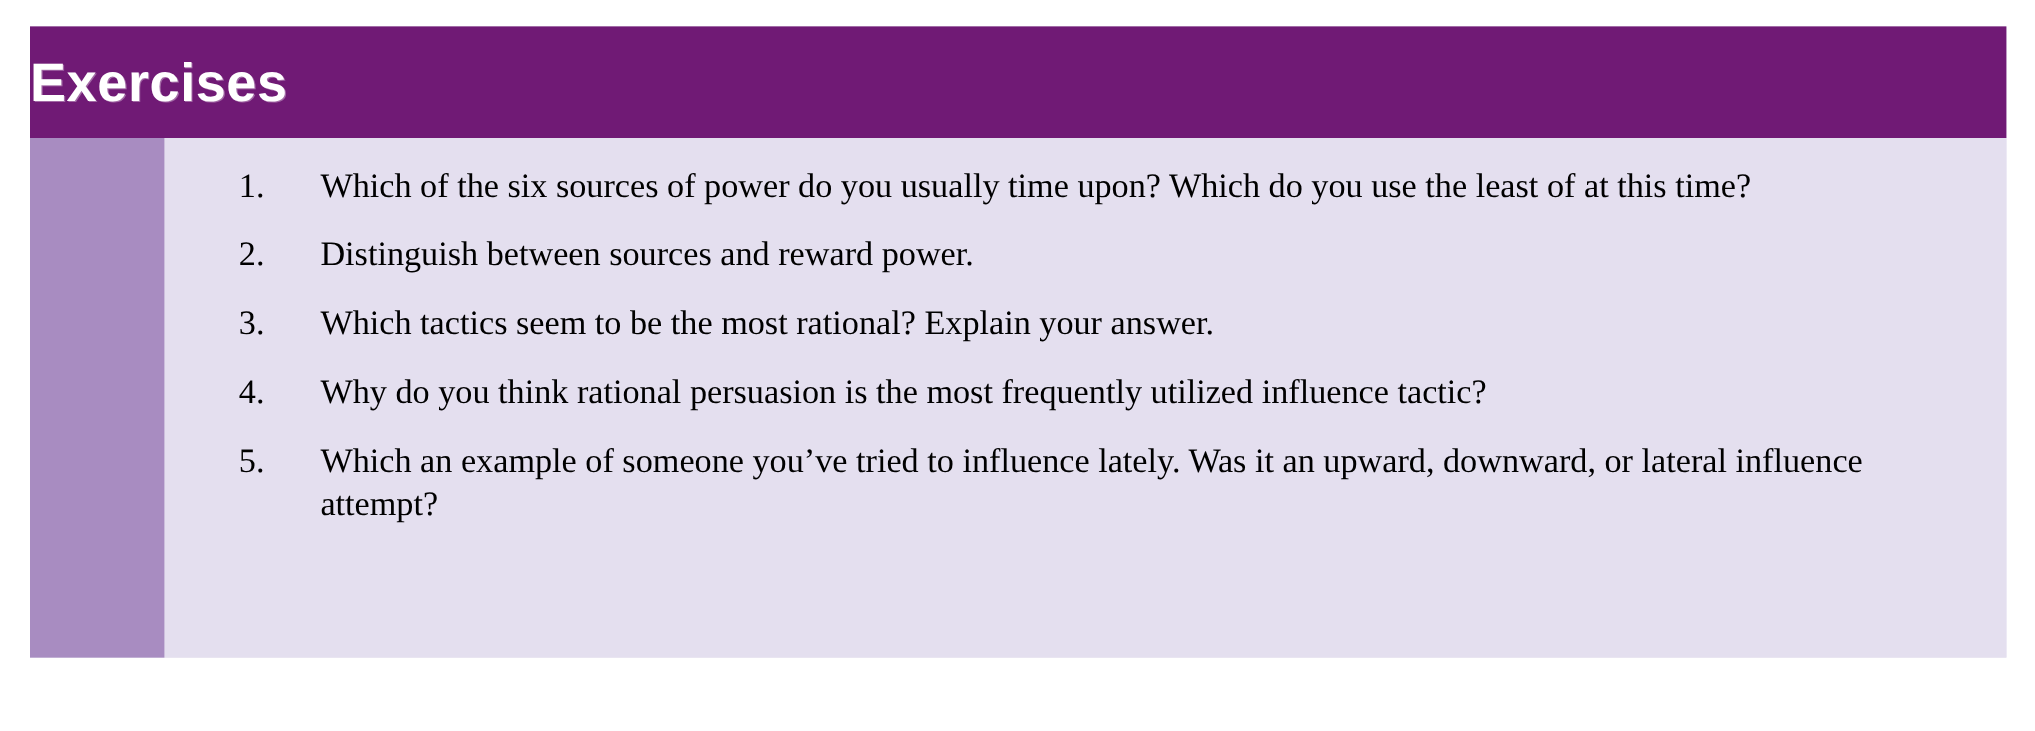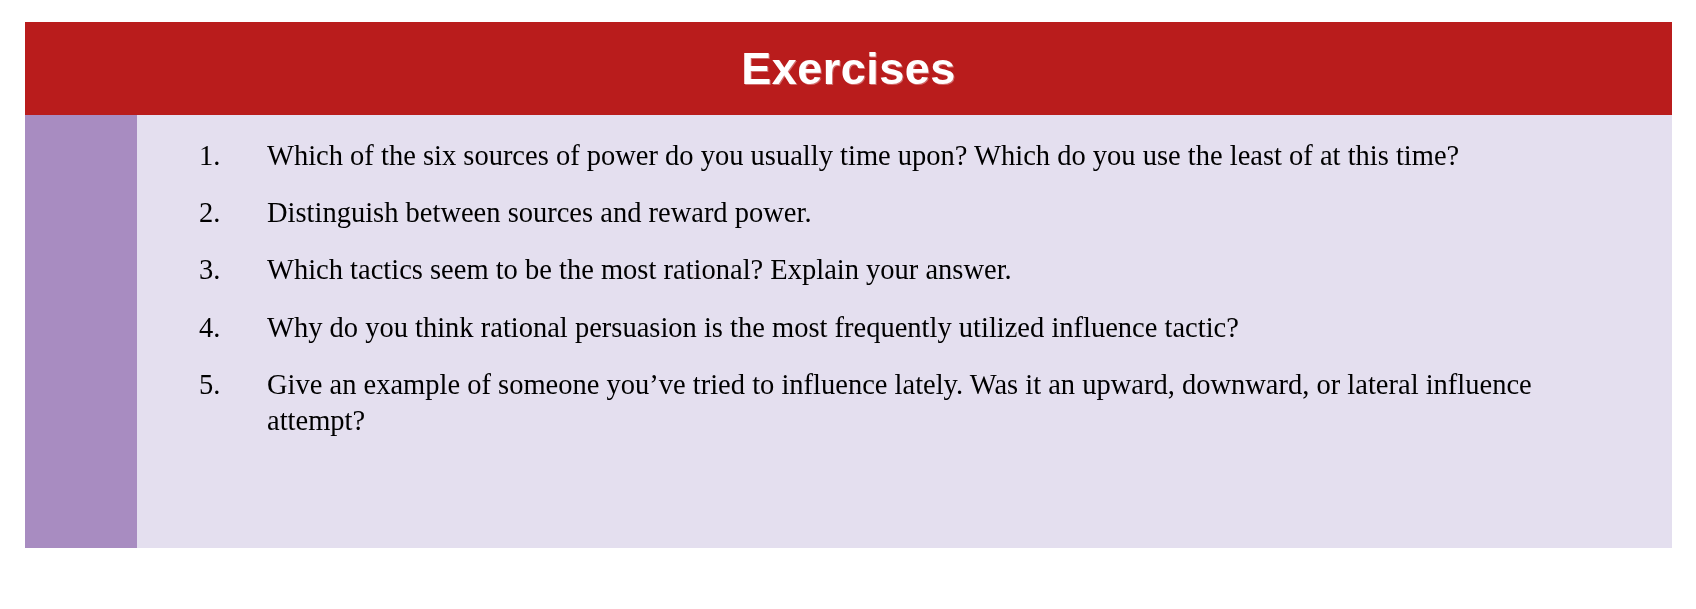--- a/index.html
+++ b/index.html
@@ -25,24 +25,23 @@
     background: #e4dfef;
   }
 
   
   .title-bar {
     position: absolute;
     left: 0;
     top: 0;
     width: 100%;
     height: 93px;
-    background: #b91c1c;
+    background: #701a75;
     display: flex;
     align-items: center;
-    justify-content: center;
   }
   .title-text {
     font-family: "Liberation Sans", "DejaVu Sans", sans-serif;
     font-weight: bold;
     font-size: 45px;
     color: #ffffff;
     letter-spacing: 0.5px;
     line-height: 1;
     text-shadow: 1px 1px 0 rgba(255,255,255,0.35);
   }
@@ -139,20 +138,20 @@
           <span class="li-text">Which tactics seem to be the most rational? Explain your answer.</span>
         </li>
 
         <li>
           <span class="li-num">4.</span>
           <span class="li-text">Why do you think rational persuasion is the most frequently utilized influence tactic?</span>
         </li>
 
         <li>
           <span class="li-num">5.</span>
-          <span class="li-text">Give an example of someone you’ve tried to influence lately. Was it an upward, downward, or lateral influence attempt?</span>
+          <span class="li-text">Which an example of someone you’ve tried to influence lately. Was it an upward, downward, or lateral influence attempt?</span>
         </li>
 
       </ol>
     </div>
 
   </div>
 </div>
 
 </body></html>

